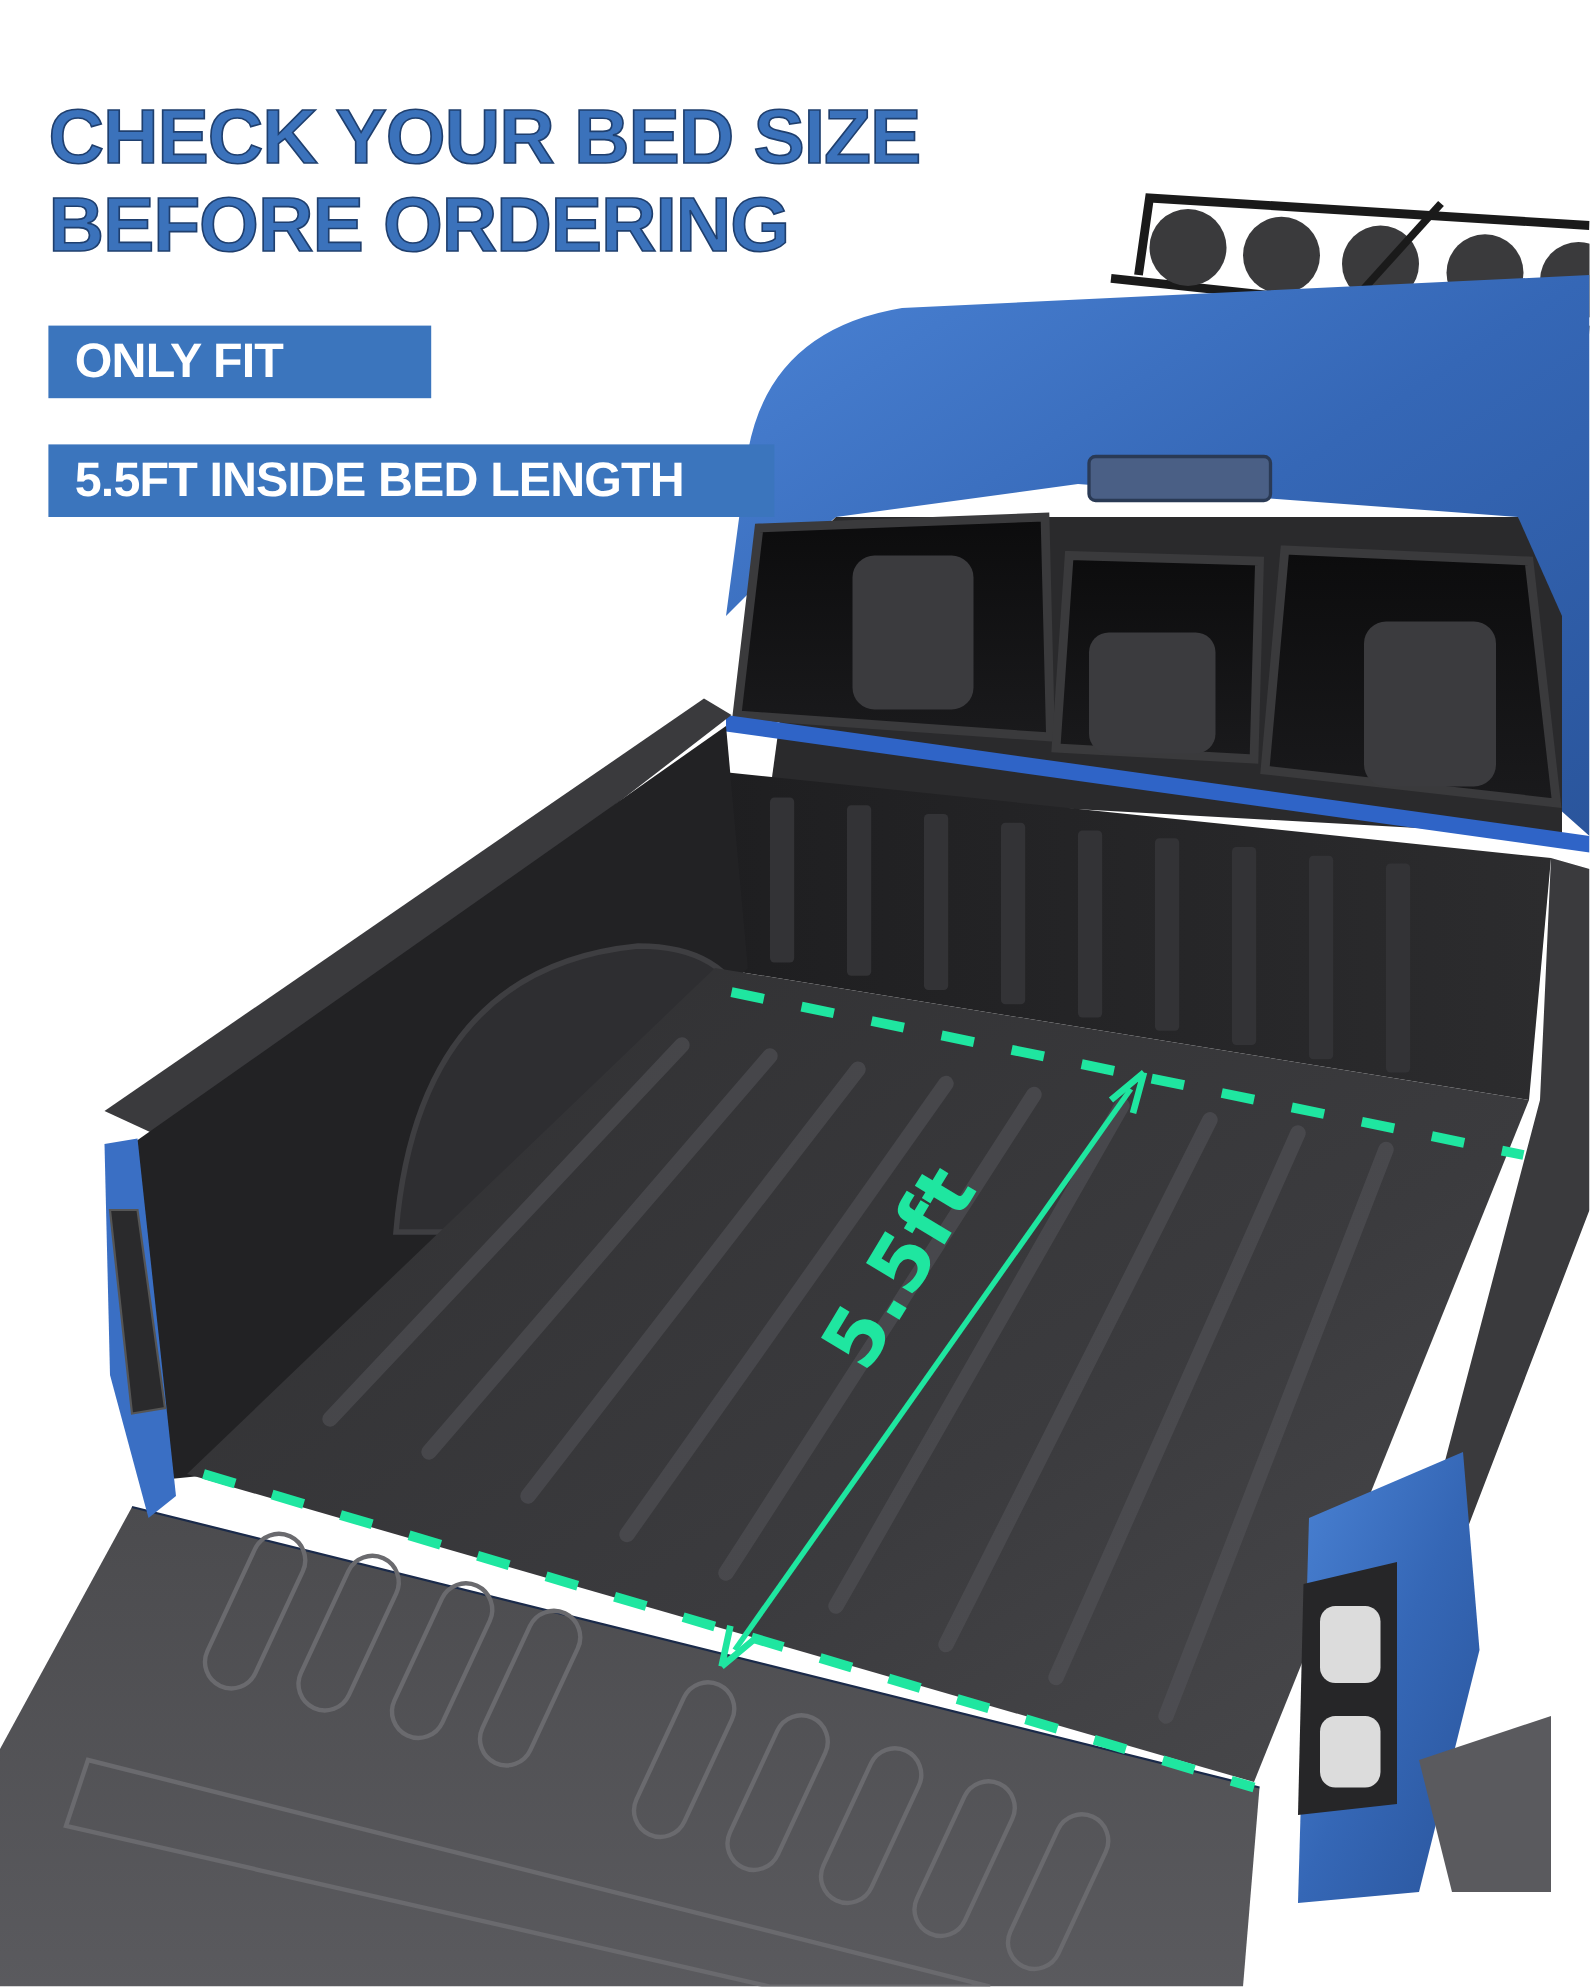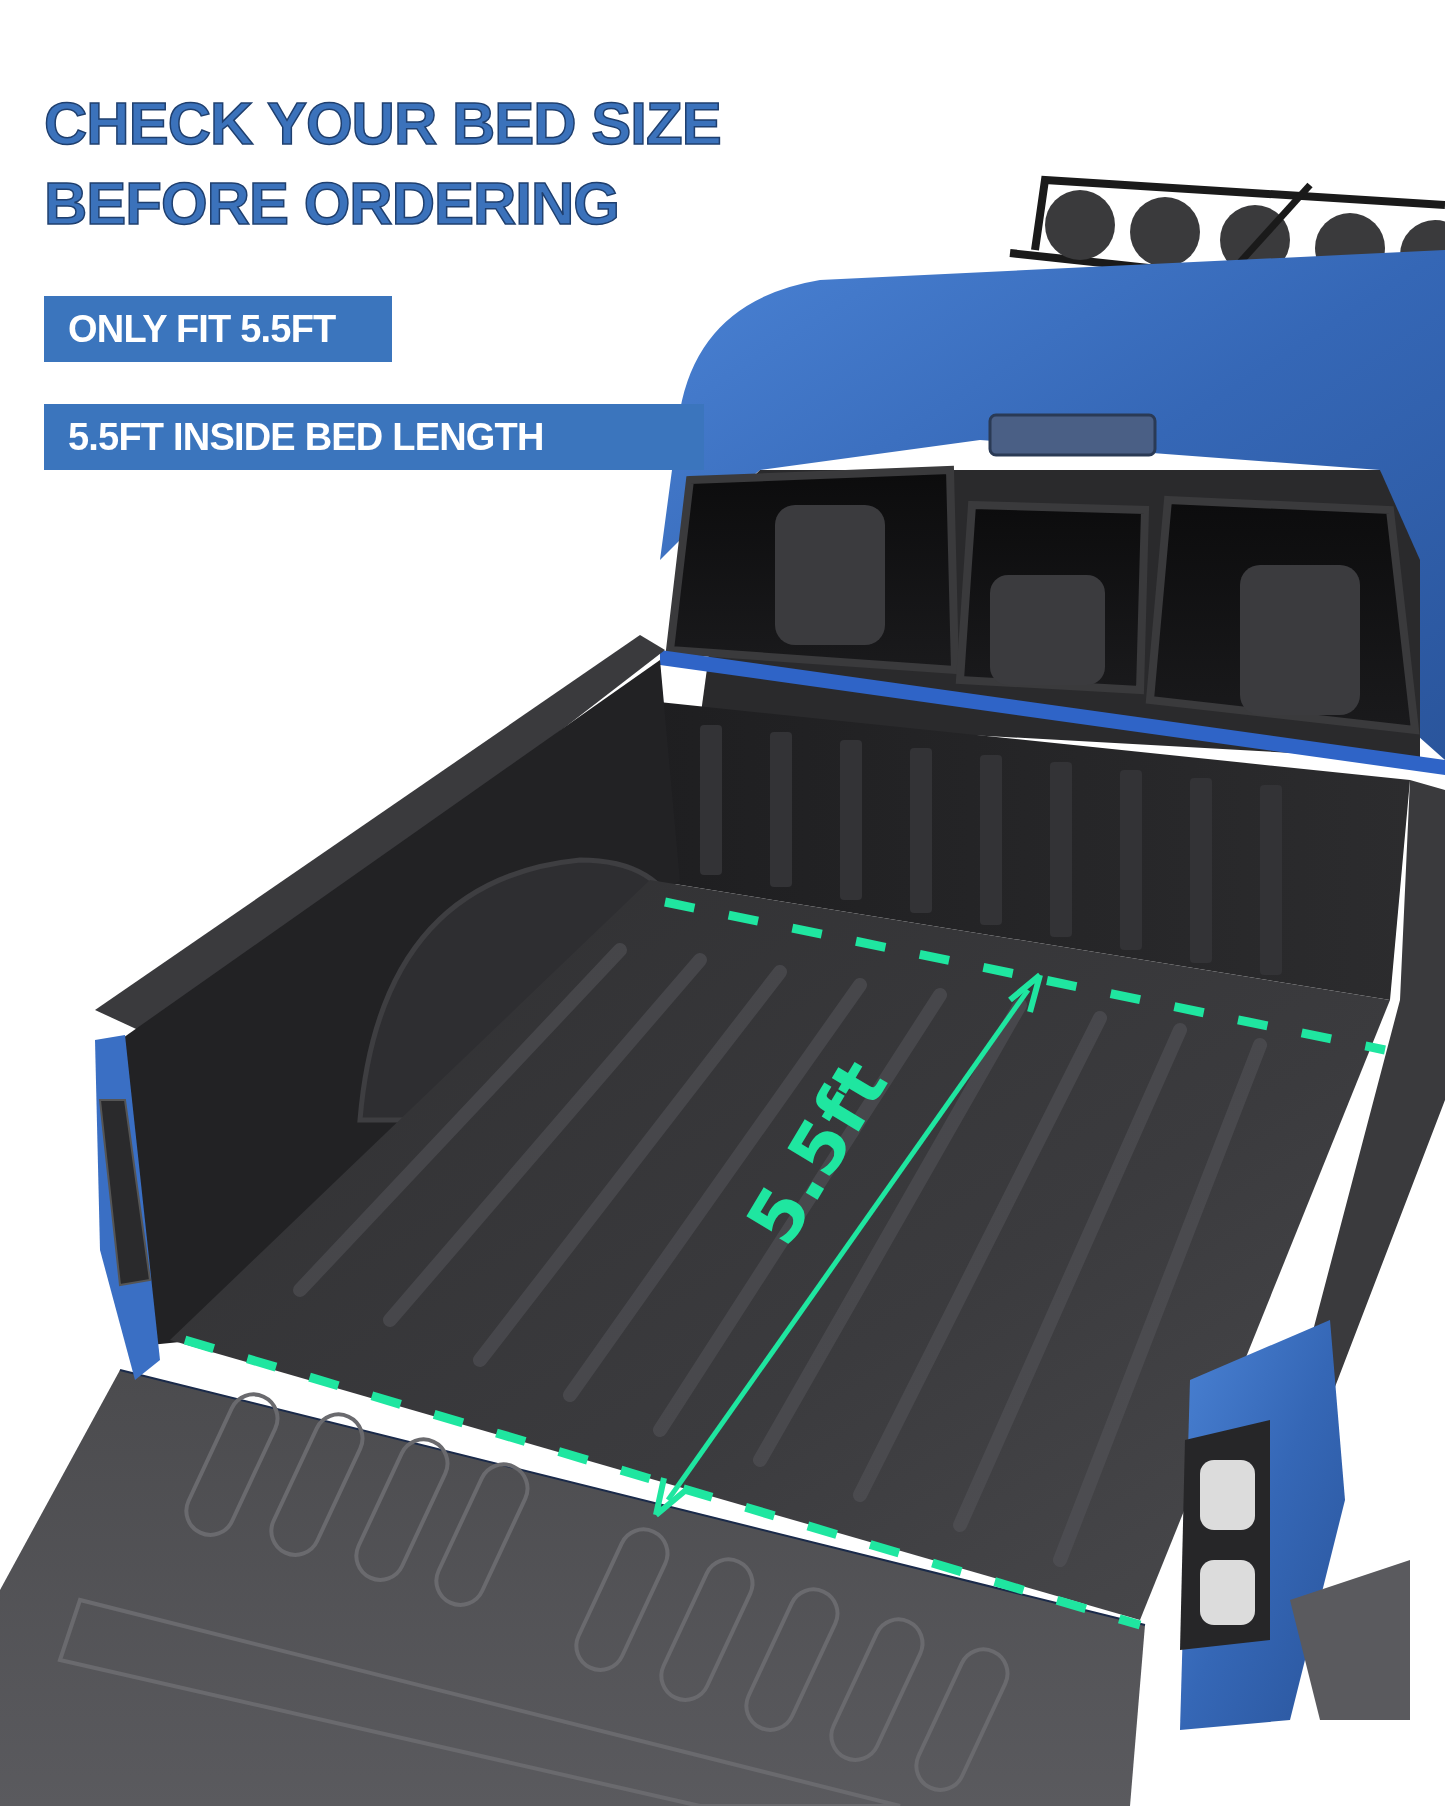--- a/index.html
+++ b/index.html
@@ -1,20 +1,20 @@
 <!DOCTYPE html>
 <html><head>
   <meta charset="utf-8">
   <style>
     html, body { margin: 0; padding: 0; }
     body { width: 1445px; height: 1806px; background: #ffffff; position: relative; overflow: hidden; font-family: "Liberation Sans", sans-serif; }
     .scene { position: absolute; left: 0; top: 0; width: 1445px; height: 1806px; }
-    .headline { position: absolute; left: 44px; top: 84px; margin: 0; font-family: "Liberation Sans", sans-serif; font-weight: 700; font-size: 60px; line-height: 80px; letter-spacing: -1px; color: #3b72bb; -webkit-text-stroke: 1.5px #1f3f6e; z-index: 5; }
+    .headline { position: absolute; left: 44px; top: 84px; margin: 0; font-family: "Liberation Sans", sans-serif; font-weight: 700; font-size: 70px; line-height: 80px; letter-spacing: -1px; color: #3b72bb; -webkit-text-stroke: 1.5px #1f3f6e; z-index: 5; }
     .headline span { display: block; }
-    .tag { position: absolute; left: 44px; background: #3b75bd; color: #ffffff; font-weight: 700; font-family: "Liberation Sans", sans-serif; font-size: 38px; letter-spacing: -0.8px; line-height: 66px; padding: 0 24px; height: 66px; z-index: 5; }
+    .tag { position: absolute; left: 44px; background: #3b75bd; color: #ffffff; font-weight: 700; font-family: "Liberation Sans", sans-serif; font-size: 44px; letter-spacing: -0.8px; line-height: 66px; padding: 0 24px; height: 66px; z-index: 5; }
     .tag-1 { top: 296px; width: 300px; }
     .tag-2 { top: 404px; width: 612px; }
     .measure-label { position: absolute; left: 718px; top: 1110px; transform: rotate(-59deg); transform-origin: center; font-family: "DejaVu Sans", sans-serif; font-weight: 700; font-size: 72px; color: #1fe6a0; letter-spacing: 1px; z-index: 6; white-space: nowrap; }
   </style>
 </head>
 <body>
 
 <div class="scene">
   <svg width="1445" height="1806" viewBox="0 0 1445 1806" xmlns="http://www.w3.org/2000/svg">
     <defs>

